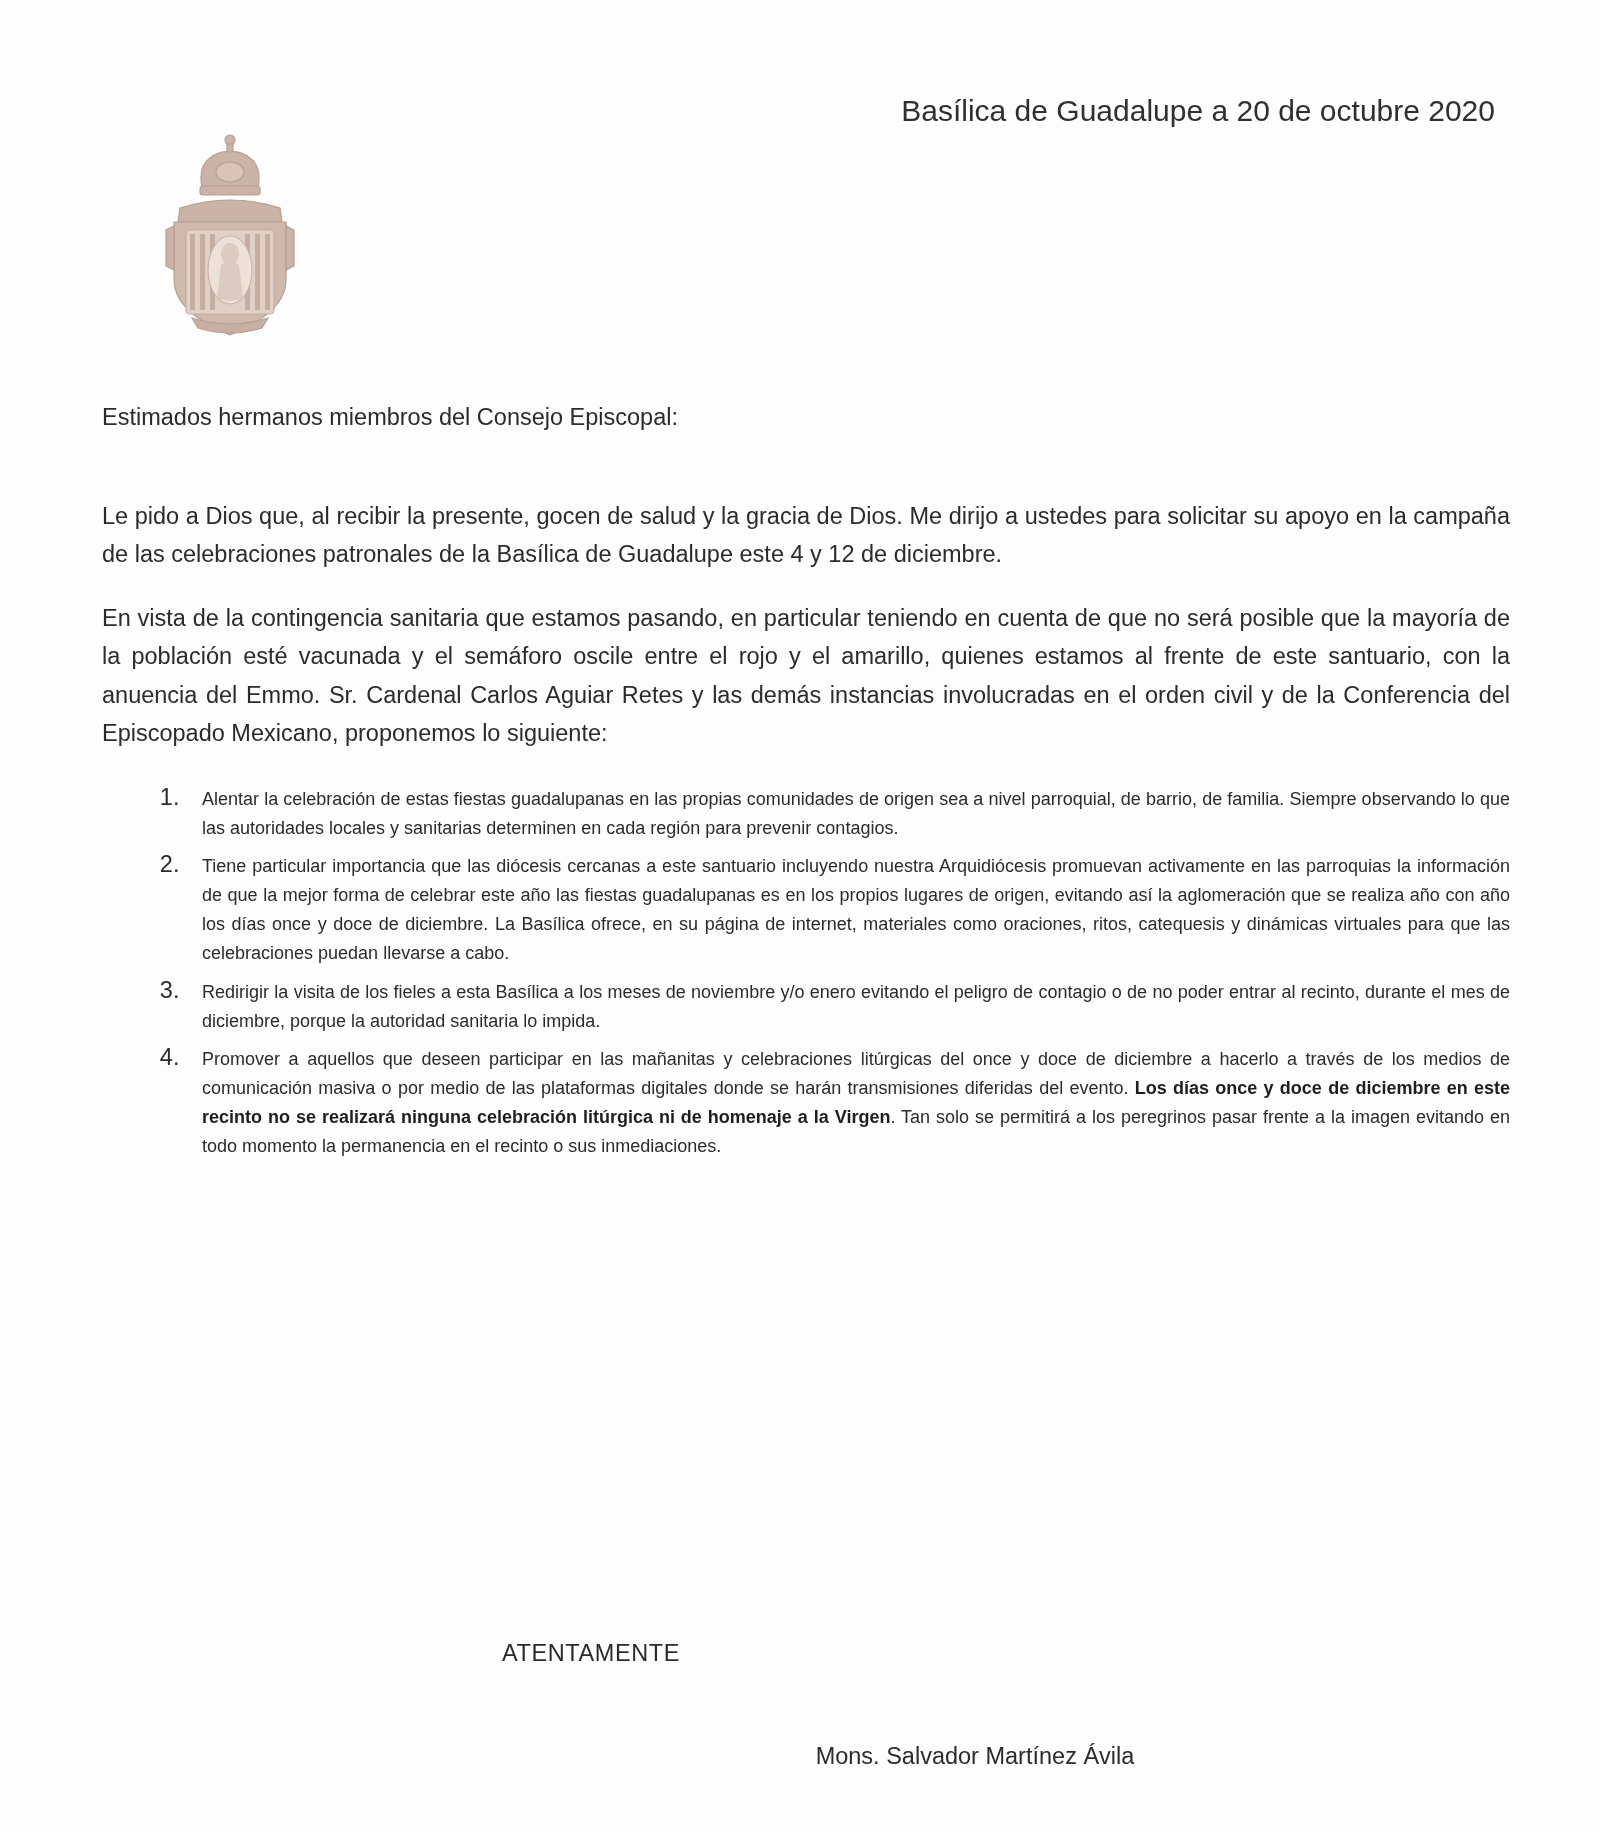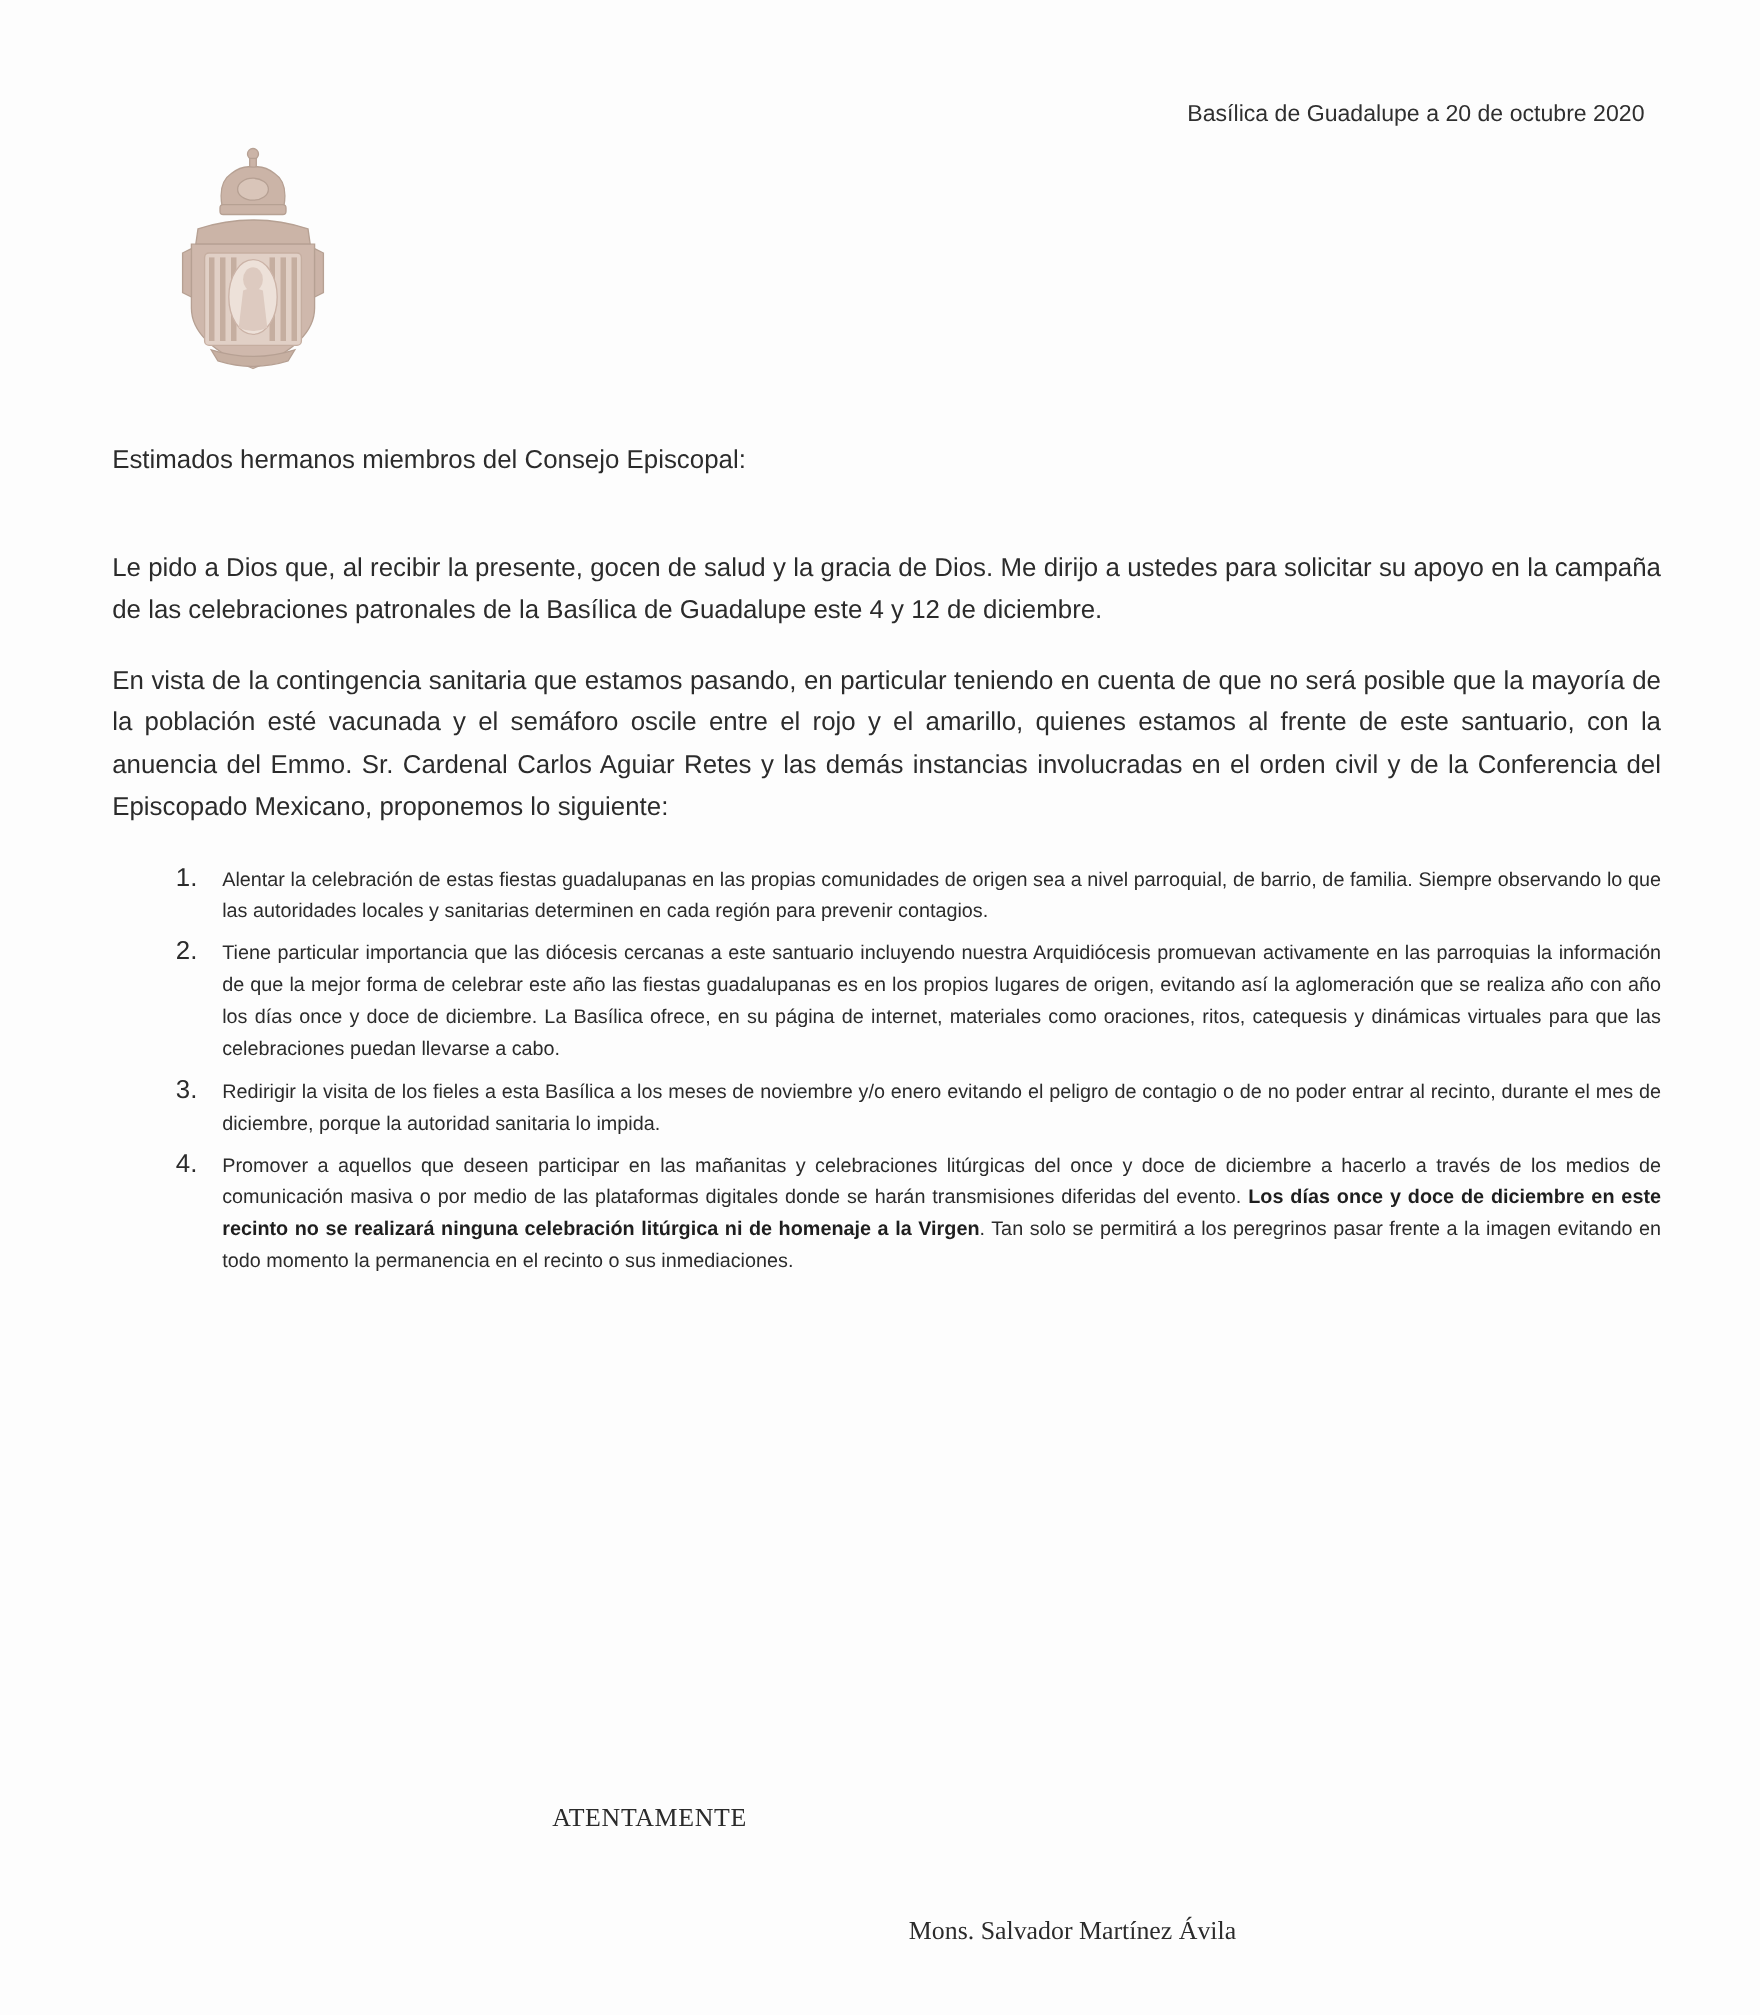--- a/index.html
+++ b/index.html
@@ -39,21 +39,21 @@
     height: 215px;
   }
 
   .crest svg { display: block; width: 100%; height: 100%; }
 
   .header-block {
     position: absolute;
     right: 105px;
     top: 88px;
     text-align: right;
-    font-size: 21px;
+    font-size: 30px;
     line-height: 1.55;
     color: #2f2f2f;
   }
   .header-line { white-space: nowrap; }
   .header-line + .header-line { margin-top: 26px; }
 
   
   .content {
     position: absolute;
     left: 102px;
@@ -92,21 +92,20 @@
 
   b, strong { font-weight: 700; color: #1e1e1e; }
 
   
   .signature {
     position: absolute;
     left: 102px;
     right: 102px;
     top: 1640px;
     font-size: 23.5px;
-    font-family: Liberation Serif, serif;
   }
   .sign-atentamente {
     margin-left: 400px;
     letter-spacing: 0.6px;
     margin-bottom: 76px;
   }
   .sign-name {
     text-align: center;
     margin-left: 350px;
     margin-bottom: 62px;

